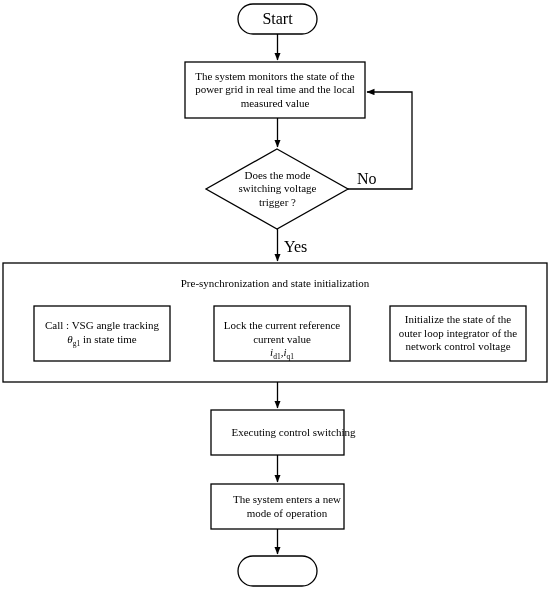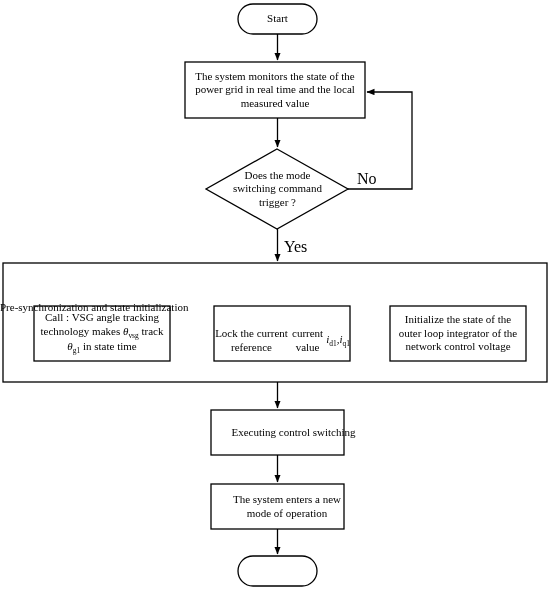--- a/index.html
+++ b/index.html
@@ -30,26 +30,26 @@
     position: absolute;
     display: flex;
     align-items: center;
     justify-content: center;
     text-align: center;
     line-height: 1.22;
     font-size: 11px;
     pointer-events: none;
     white-space: pre-line;
   }
-  .terminator-label { font-size: 11px; }
+  .terminator-label { font-size: 16px; }
   .group-title {
     position: absolute;
+    text-align: center;
     font-size: 11px;
     width: 100%;
-    margin-top: 24px;
   }
   .edge-label {
     position: absolute;
     font-size: 16px;
   }
   .formula {
     font-style: italic;
   }
   .formula sub {
     font-size: 0.68em;
@@ -104,32 +104,31 @@
     <line x1="277.5" y1="529" x2="277.5" y2="554" stroke="#000000" stroke-width="1.3" marker-end="url(#arrowhead)"></line>
   </svg>
 
   <div class="node-text terminator-label" style="left:238px; top:4px; width:79px; height:30px;">Start</div>
 
   <div class="node-text" style="left:185px; top:62px; width:180px; height:56px;border-radius:10px;">The system monitors the state of the
 power grid in real time and the local
 measured value</div>
 
   <div class="node-text" style="left:211px; top:162px; width:133px; height:54px;">Does the mode
-switching command
+switching voltage
 trigger ?</div>
 
   <div class="group-title" style="left:0px; top:277px;">Pre-synchronization and state initialization</div>
 
   <div class="node-text" style="left:34px; top:306px; width:136px; height:55px; flex-direction:column;">
     <span>Call : VSG angle tracking</span>
-    <span><span>technology makes </span><span class="formula"><span>θ</span><sub>vsg</sub></span><span> track</span></span>
     <span><span class="formula"><span>θ</span><sub>g1</sub></span><span> in state time</span></span>
   </div>
 
-  <div class="node-text" style="left:214px; top:306px; width:136px; height:69px; flex-direction:row;">
+  <div class="node-text" style="left:214px; top:306px; width:136px; height:69px; flex-direction:column;">
     <span>Lock the current reference</span>
     <span>current value</span>
     <span class="formula"><span class="math-i">i</span><sub>d1</sub><span>,</span><span class="math-i">i</span><sub>q1</sub></span>
   </div>
 
   <div class="node-text" style="left:390px; top:306px; width:136px; height:55px;">Initialize the state of the
 outer loop integrator of the
 network control voltage</div>
 
   <div class="node-text" style="left:211px; top:410px; width:133px; height:45px;padding-left:16px;">Executing control switching</div>

